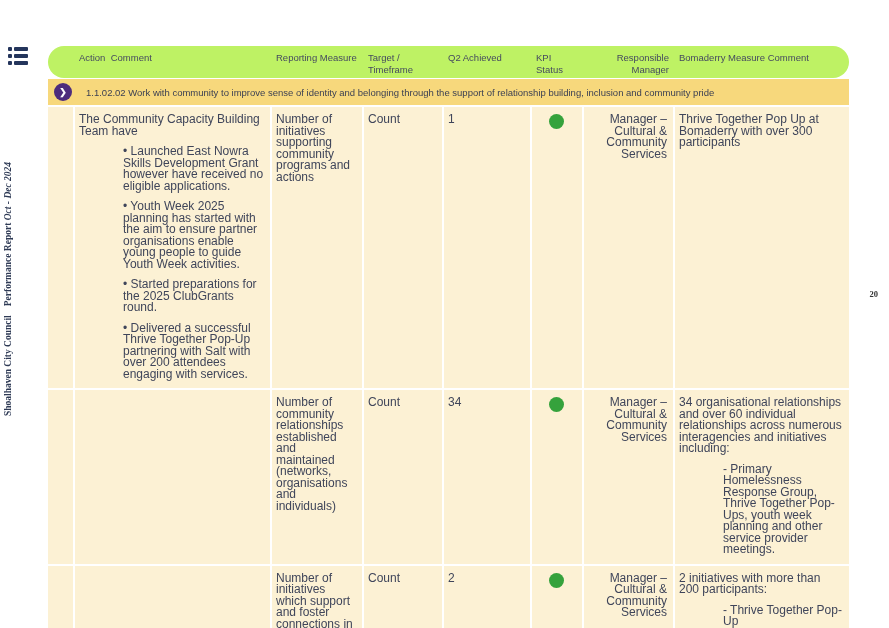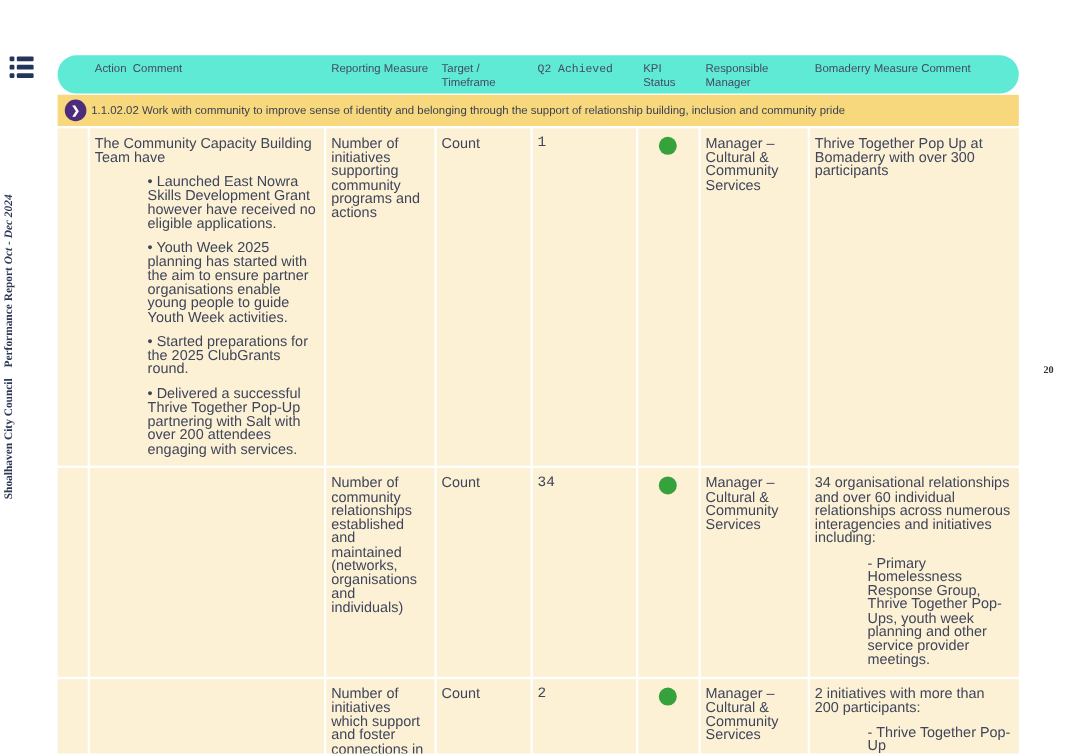--- a/index.html
+++ b/index.html
@@ -17,51 +17,51 @@
   }
   .side-title .gap{display:inline-block;width:9px;}
   .side-title .italic{font-style:italic;}
   
   .toc-icon{position:absolute;left:8px;top:47px;width:20px;height:18px;cursor:pointer;}
   .toc-icon .trow{display:flex;align-items:center;margin-bottom:3.5px;}
   .toc-icon i{display:block;background:#24355c;border-radius:1px;}
   .toc-icon .dot{width:3.5px;height:3.5px;margin-right:2.5px;}
   .toc-icon .bar{width:14px;height:3.5px;}
   
-  .page-num{position:absolute;right:11px;top:303px;font-size:8.5px;font-weight:bold;color:#333;font-family:Liberation Serif, serif;}
+  .page-num{position:absolute;right:11px;top:289px;font-size:8.5px;font-weight:bold;color:#333;font-family:Liberation Serif, serif;}
   
   .table{position:absolute;left:48px;top:46px;width:801px;}
   .thead{
-    display:flex;gap:2px;background:#5eead4;height:32px;box-sizing:border-box;border-radius:16px;
+    display:flex;gap:2px;background:#bef264;height:32px;box-sizing:border-box;border-radius:16px;
   }
   .th{
     font-size:9.5px;line-height:11.5px;color:#454a5f;
     padding:6px 4px 0 4px;box-sizing:border-box;white-space:pre-wrap;
   }
   .col-icon{width:25px;flex:0 0 25px;}
   .col-action{width:195px;flex:0 0 195px;}
   .col-measure{width:90px;flex:0 0 90px;}
   .col-target{width:78px;flex:0 0 78px;}
-  .col-q2{width:86px;flex:0 0 86px;font-family:Liberation Mono, monospace;}
+  .col-q2{width:86px;flex:0 0 86px;}
   .col-kpi{width:50px;flex:0 0 50px;}
-  .col-mgr{width:89px;flex:0 0 89px;}
+  .col-mgr{width:89px;flex:0 0 89px;text-align:right;}
   .col-comment{width:174px;flex:0 0 174px;}
   
   .band{
     display:flex;align-items:center;background:#f7d87c;height:26px;margin-top:1px;
     cursor:pointer;
   }
   .chev{
     width:18px;height:18px;border-radius:50%;background:#4d2c7c;
     margin-left:6px;flex:0 0 18px;
     display:flex;align-items:center;justify-content:center;
   }
   .chev-glyph{color:#ffffff;font-size:9px;font-weight:bold;line-height:1;}
   .band-text{
-    margin-left:4px;font-size:9.5px;color:#3a3f52;
+    margin-left:14px;font-size:9.5px;color:#3a3f52;
     white-space:nowrap;overflow:hidden;
   }
   
   .trow-data{display:flex;gap:2px;margin-top:2px;}
   .cell{
     background:#fcf1d4;font-size:12px;line-height:11.5px;color:#3f455a;
     padding:7px 6px 8px 4px;box-sizing:border-box;
   }
   .row-1 .cell{min-height:202px;}
   .row-2 .cell{min-height:116px;}

